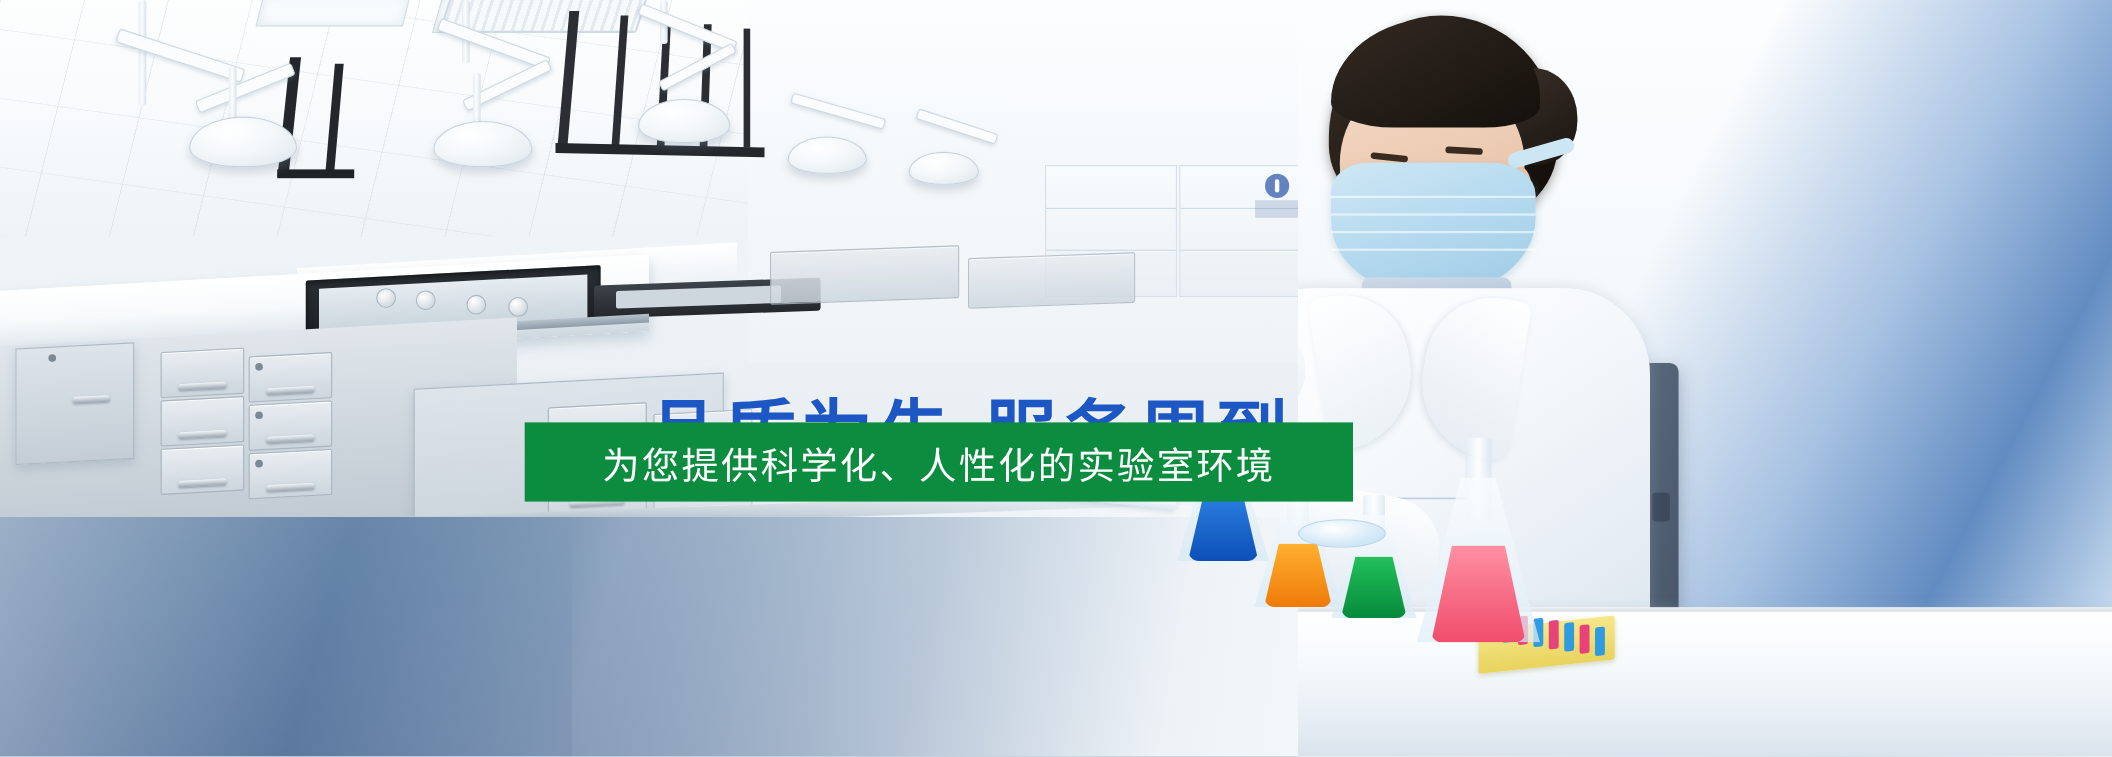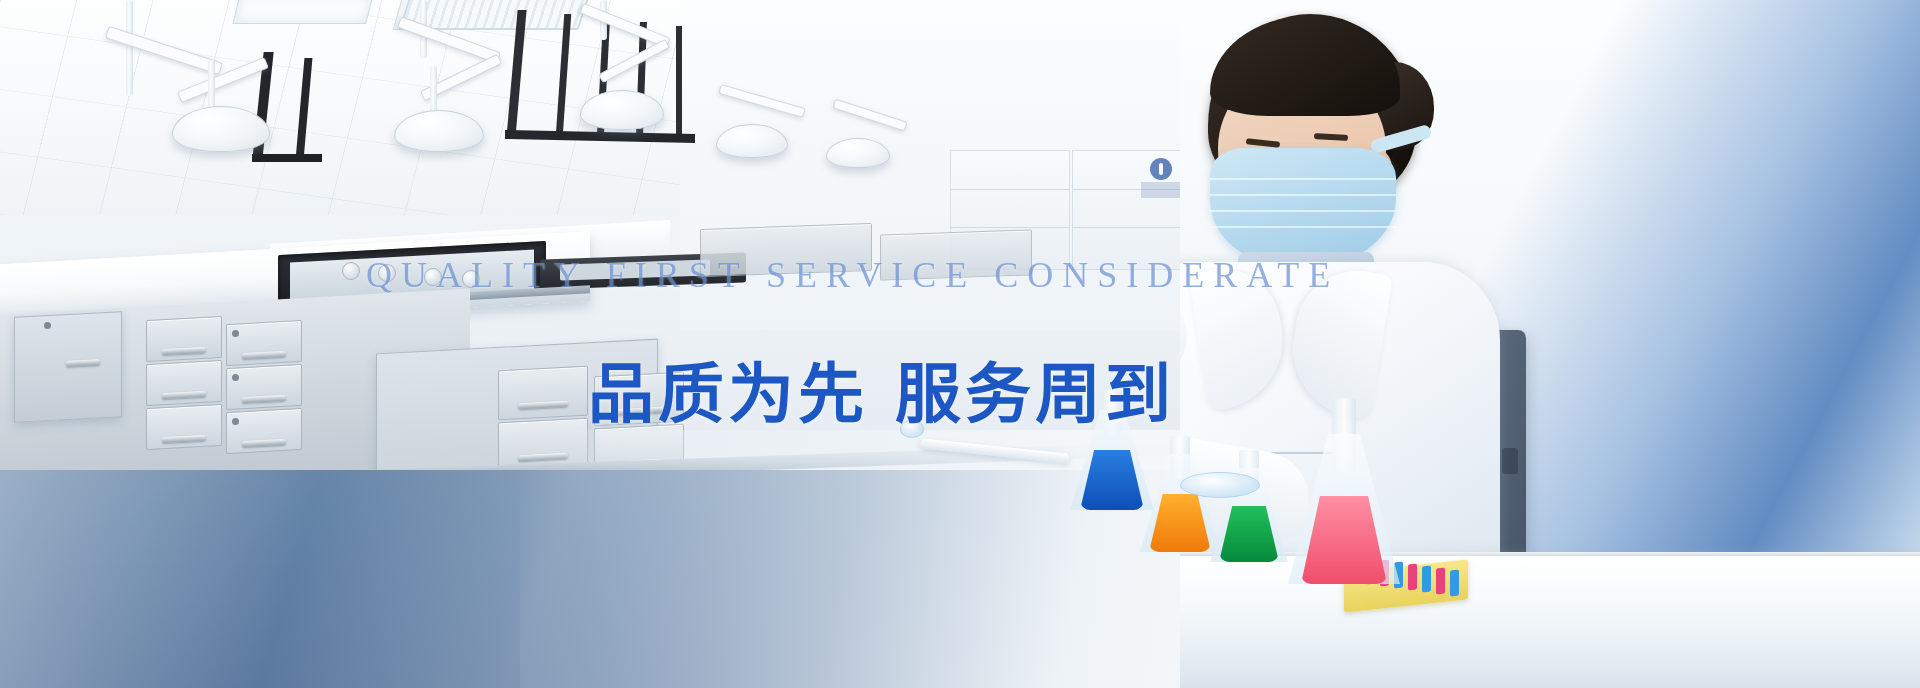--- a/index.html
+++ b/index.html
@@ -539,19 +539,21 @@
 
     <div class="flask" style="left:228px;top:18px;width:112px;height:186px;">
       <div class="flask-neck" style="left:44px;top:0;width:24px;height:74px;"></div>
       <div class="flask-body" style="left:0;top:36px;width:112px;height:150px;background:linear-gradient(180deg,rgba(250,253,255,.78),rgba(222,237,247,.7));"></div>
       <div class="flask-liquid" style="left:13px;top:98px;width:86px;height:88px;background:linear-gradient(180deg,#ff8fa3,#f04d6b);"></div>
     </div>
   </div>
 
   <div class="text-layer">
 
-    <div class="eyebrow">QUALITY FIRST SERVICE CONSIDERATE</div>
 
     <h1 class="headline">品质为先 服务周到</h1>
 
+    <div class="subbanner">
+      <span class="subbanner-text">为您提供科学化、人性化的实验室环境</span>
+    </div>
   </div>
 
 </div>
 
 </body></html>

